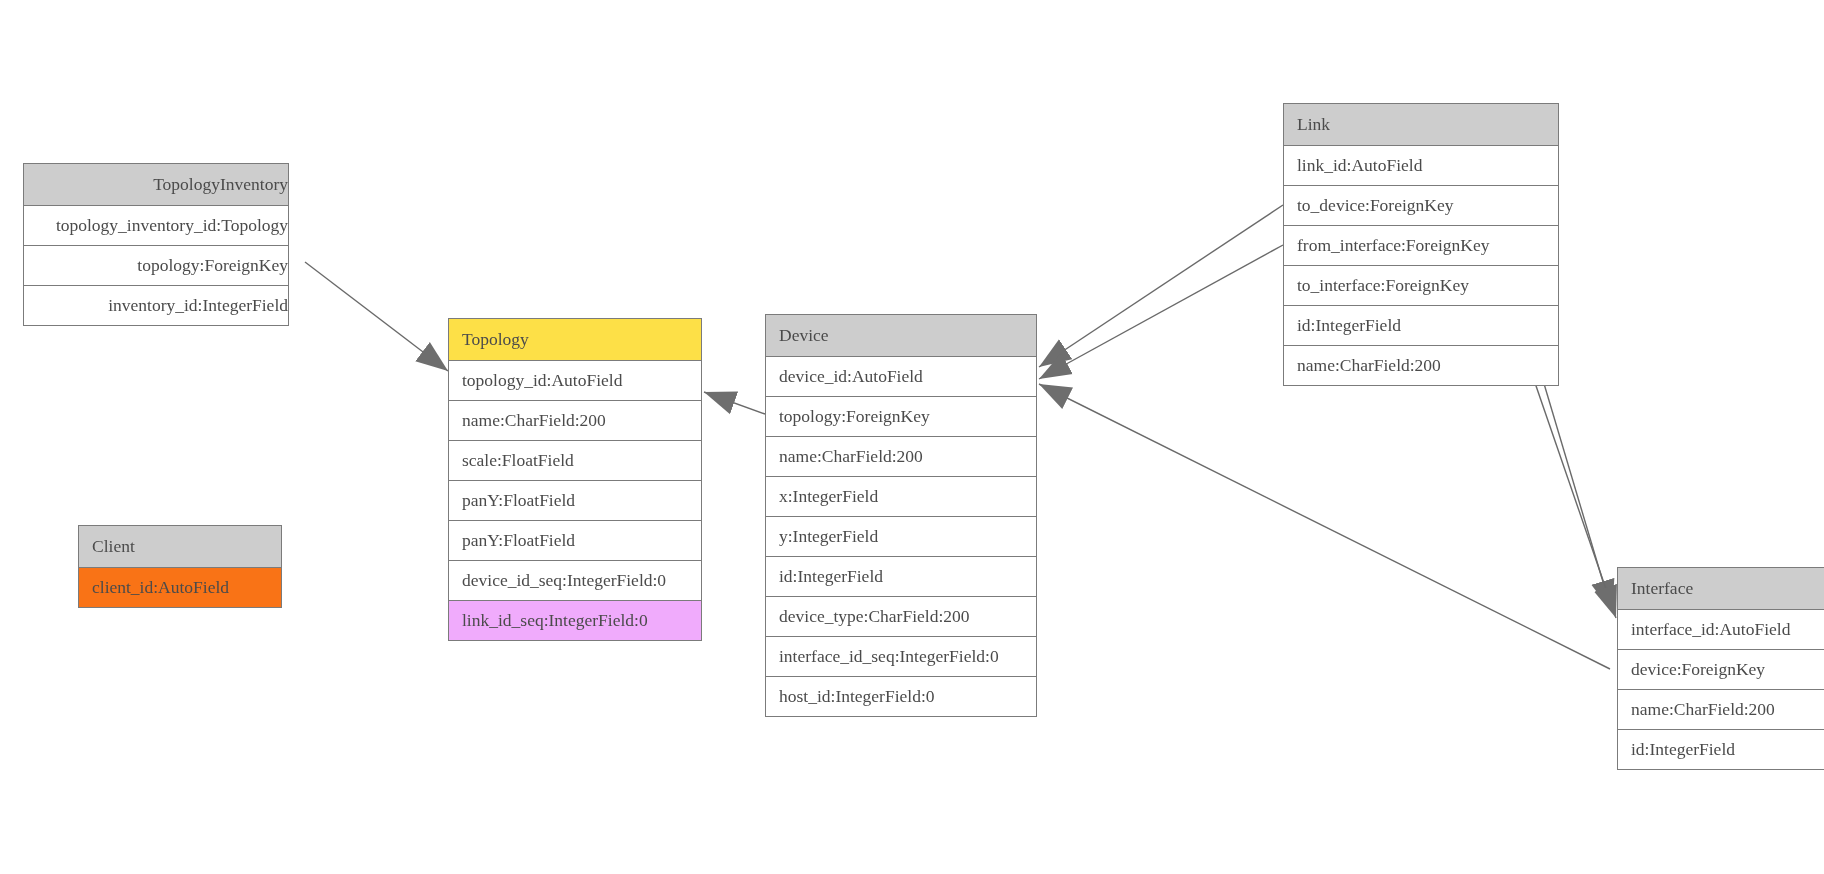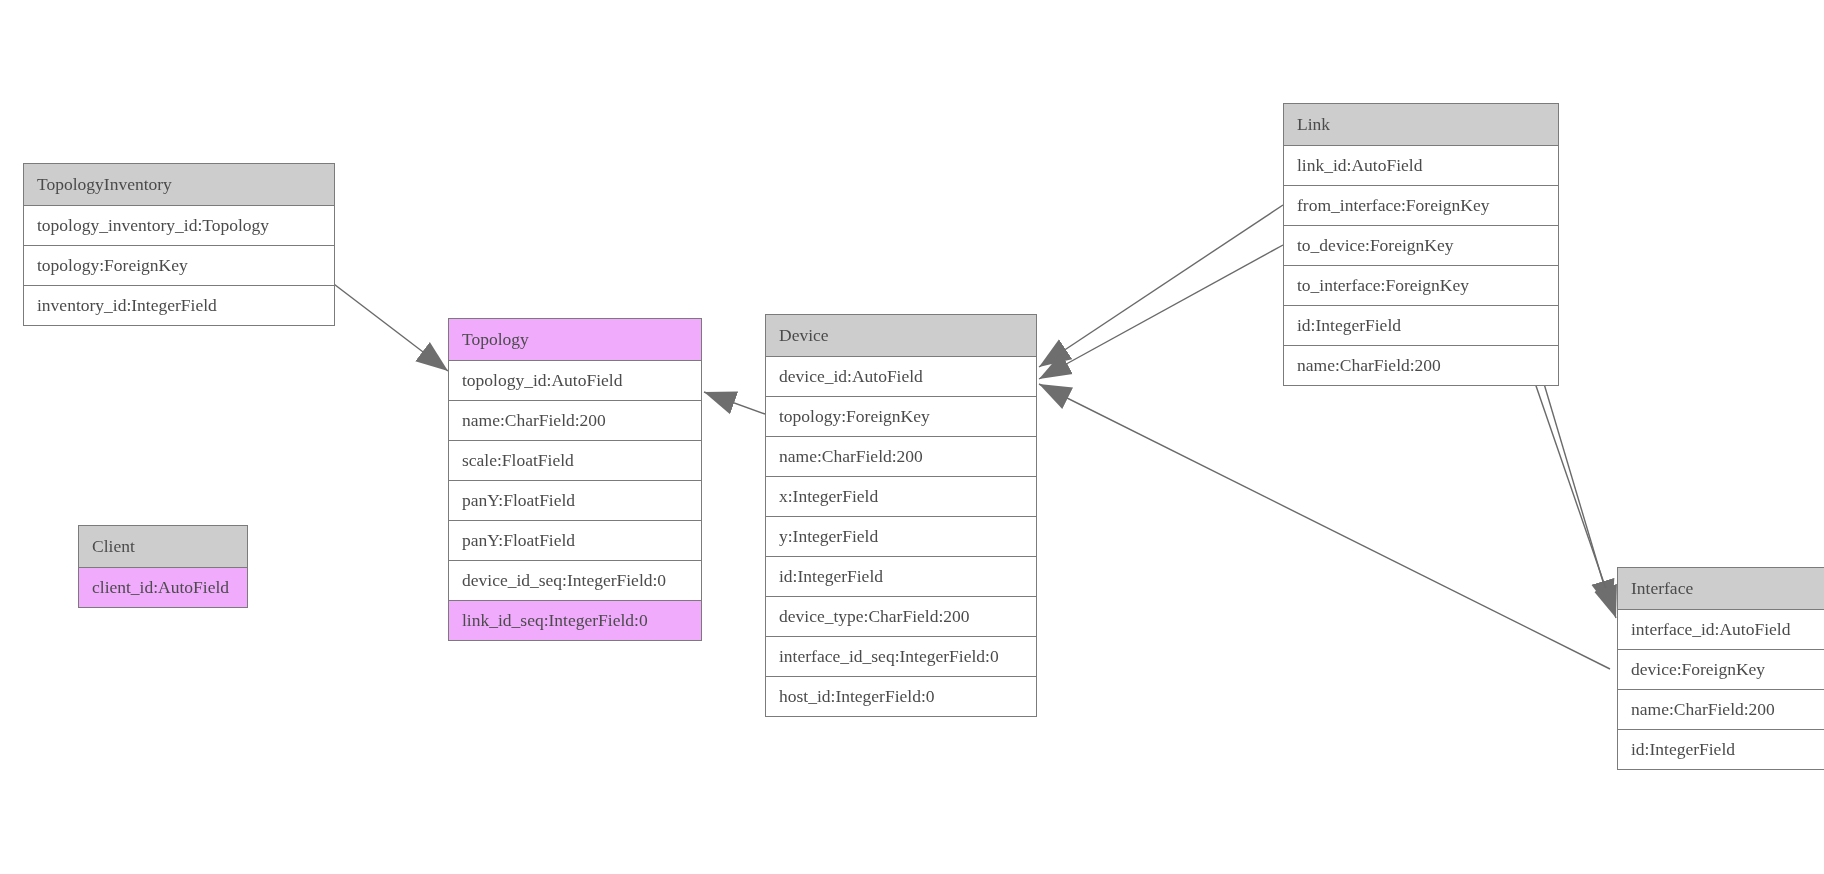--- a/index.html
+++ b/index.html
@@ -64,57 +64,57 @@
         <line x1="305" y1="262" x2="448" y2="371" stroke="#6a6a6a" stroke-width="1.4" marker-end="url(#arrowhead)"></line>
         <line x1="765" y1="414" x2="704" y2="392" stroke="#6a6a6a" stroke-width="1.4" marker-end="url(#arrowhead)"></line>
         <line x1="1283" y1="205" x2="1039" y2="367" stroke="#6a6a6a" stroke-width="1.4" marker-end="url(#arrowhead)"></line>
         <line x1="1283" y1="245" x2="1039" y2="379" stroke="#6a6a6a" stroke-width="1.4" marker-end="url(#arrowhead)"></line>
         <line x1="1610" y1="669" x2="1039" y2="384" stroke="#6a6a6a" stroke-width="1.4" marker-end="url(#arrowhead)"></line>
         <line x1="1514" y1="283" x2="1612" y2="612" stroke="#6a6a6a" stroke-width="1.4" marker-end="url(#arrowhead)"></line>
         <line x1="1514" y1="322" x2="1616" y2="618" stroke="#6a6a6a" stroke-width="1.4" marker-end="url(#arrowhead)"></line>
       </g>
   </svg>
 
-<div class="etable" style="left: 23px; top: 163px; width: 312px; border-color: rgb(123, 123, 123); color: rgb(75, 75, 75);">
+<div class="etable" style="left: 23px; top: 163px; width: 266px; border-color: rgb(123, 123, 123); color: rgb(75, 75, 75); text-align: right;">
       <div class="ehead" style="background: rgb(205, 205, 205);">TopologyInventory</div>
       <div class="erow" style="border-top-color: rgb(123, 123, 123); background: rgb(255, 255, 255);">topology_inventory_id:Topology</div>
       <div class="erow" style="border-top-color: rgb(123, 123, 123); background: rgb(255, 255, 255);">topology:ForeignKey</div>
       <div class="erow" style="border-top-color: rgb(123, 123, 123); background: rgb(255, 255, 255);">inventory_id:IntegerField</div>
     </div>
     <div class="etable" style="left: 448px; top: 318px; width: 254px; border-color: rgb(123, 123, 123); color: rgb(75, 75, 75);">
-      <div class="ehead" style="background: #f0abfc;">Topology</div>
+      <div class="ehead" style="background: #fde047;">Topology</div>
       <div class="erow" style="border-top-color: rgb(123, 123, 123); background: rgb(255, 255, 255);">topology_id:AutoField</div>
       <div class="erow" style="border-top-color: rgb(123, 123, 123); background: rgb(255, 255, 255);">name:CharField:200</div>
       <div class="erow" style="border-top-color: rgb(123, 123, 123); background: rgb(255, 255, 255);">scale:FloatField</div>
       <div class="erow" style="border-top-color: rgb(123, 123, 123); background: rgb(255, 255, 255);">panY:FloatField</div>
       <div class="erow" style="border-top-color: rgb(123, 123, 123); background: rgb(255, 255, 255);">panY:FloatField</div>
       <div class="erow" style="border-top-color: rgb(123, 123, 123); background: rgb(255, 255, 255);">device_id_seq:IntegerField:0</div>
       <div class="erow" style="border-top-color: rgb(123, 123, 123); background: #f0abfc;">link_id_seq:IntegerField:0</div>
     </div>
-    <div class="etable" style="left: 78px; top: 525px; width: 170px; border-color: rgb(123, 123, 123); color: rgb(75, 75, 75);">
+    <div class="etable" style="left: 78px; top: 525px; width: 204px; border-color: rgb(123, 123, 123); color: rgb(75, 75, 75);">
       <div class="ehead" style="background: rgb(205, 205, 205);">Client</div>
-      <div class="erow" style="border-top-color: rgb(123, 123, 123); background: #f0abfc;">client_id:AutoField</div>
+      <div class="erow" style="border-top-color: rgb(123, 123, 123); background: #f97316;">client_id:AutoField</div>
     </div>
     <div class="etable" style="left: 765px; top: 314px; width: 272px; border-color: rgb(123, 123, 123); color: rgb(75, 75, 75);">
       <div class="ehead" style="background: rgb(205, 205, 205);">Device</div>
       <div class="erow" style="border-top-color: rgb(123, 123, 123); background: rgb(255, 255, 255);">device_id:AutoField</div>
       <div class="erow" style="border-top-color: rgb(123, 123, 123); background: rgb(255, 255, 255);">topology:ForeignKey</div>
       <div class="erow" style="border-top-color: rgb(123, 123, 123); background: rgb(255, 255, 255);">name:CharField:200</div>
       <div class="erow" style="border-top-color: rgb(123, 123, 123); background: rgb(255, 255, 255);">x:IntegerField</div>
       <div class="erow" style="border-top-color: rgb(123, 123, 123); background: rgb(255, 255, 255);">y:IntegerField</div>
       <div class="erow" style="border-top-color: rgb(123, 123, 123); background: rgb(255, 255, 255);">id:IntegerField</div>
       <div class="erow" style="border-top-color: rgb(123, 123, 123); background: rgb(255, 255, 255);">device_type:CharField:200</div>
       <div class="erow" style="border-top-color: rgb(123, 123, 123); background: rgb(255, 255, 255);">interface_id_seq:IntegerField:0</div>
       <div class="erow" style="border-top-color: rgb(123, 123, 123); background: rgb(255, 255, 255);">host_id:IntegerField:0</div>
     </div>
     <div class="etable" style="left: 1283px; top: 103px; width: 276px; border-color: rgb(123, 123, 123); color: rgb(75, 75, 75);">
       <div class="ehead" style="background: rgb(205, 205, 205);">Link</div>
       <div class="erow" style="border-top-color: rgb(123, 123, 123); background: rgb(255, 255, 255);">link_id:AutoField</div>
+      <div class="erow" style="border-top-color: rgb(123, 123, 123); background: rgb(255, 255, 255);">to_device:ForeignKey</div>
       <div class="erow" style="border-top-color: rgb(123, 123, 123); background: rgb(255, 255, 255);">from_interface:ForeignKey</div>
-      <div class="erow" style="border-top-color: rgb(123, 123, 123); background: rgb(255, 255, 255);">to_device:ForeignKey</div>
       <div class="erow" style="border-top-color: rgb(123, 123, 123); background: rgb(255, 255, 255);">to_interface:ForeignKey</div>
       <div class="erow" style="border-top-color: rgb(123, 123, 123); background: rgb(255, 255, 255);">id:IntegerField</div>
       <div class="erow" style="border-top-color: rgb(123, 123, 123); background: rgb(255, 255, 255);">name:CharField:200</div>
     </div>
     <div class="etable" style="left: 1606px; top: 567px; width: 229px; border-color: rgb(123, 123, 123); color: rgb(75, 75, 75); margin-left: 11px;">
       <div class="ehead" style="background: rgb(205, 205, 205);">Interface</div>
       <div class="erow" style="border-top-color: rgb(123, 123, 123); background: rgb(255, 255, 255);">interface_id:AutoField</div>
       <div class="erow" style="border-top-color: rgb(123, 123, 123); background: rgb(255, 255, 255);">device:ForeignKey</div>
       <div class="erow" style="border-top-color: rgb(123, 123, 123); background: rgb(255, 255, 255);">name:CharField:200</div>
       <div class="erow" style="border-top-color: rgb(123, 123, 123); background: rgb(255, 255, 255);">id:IntegerField</div>

